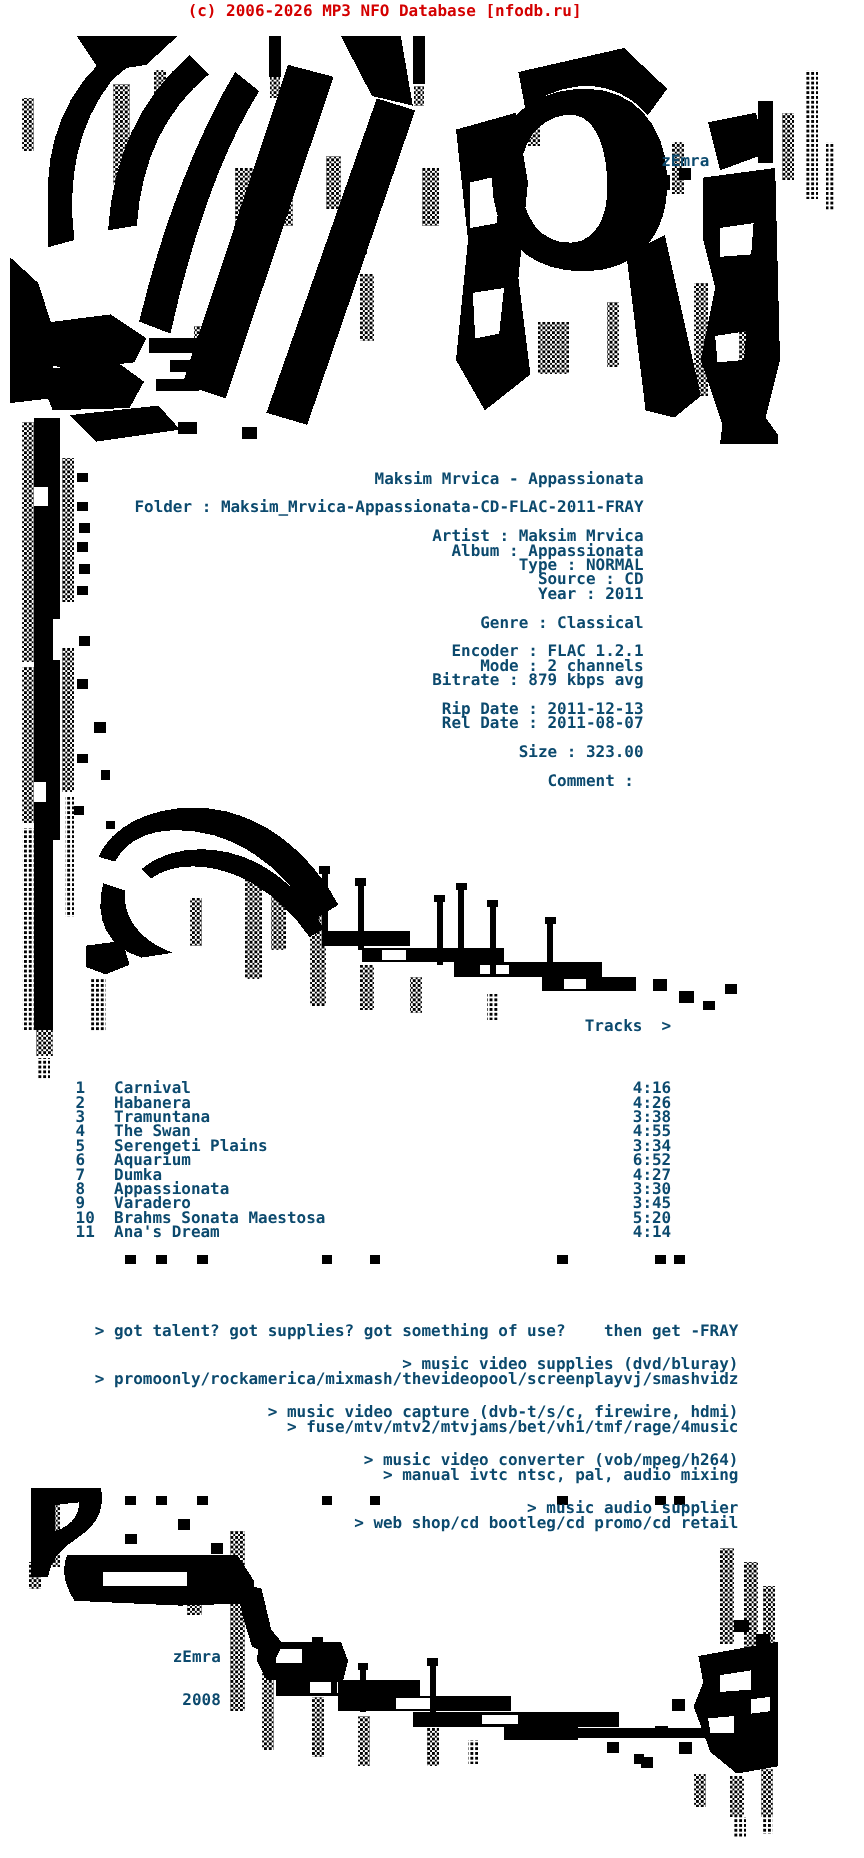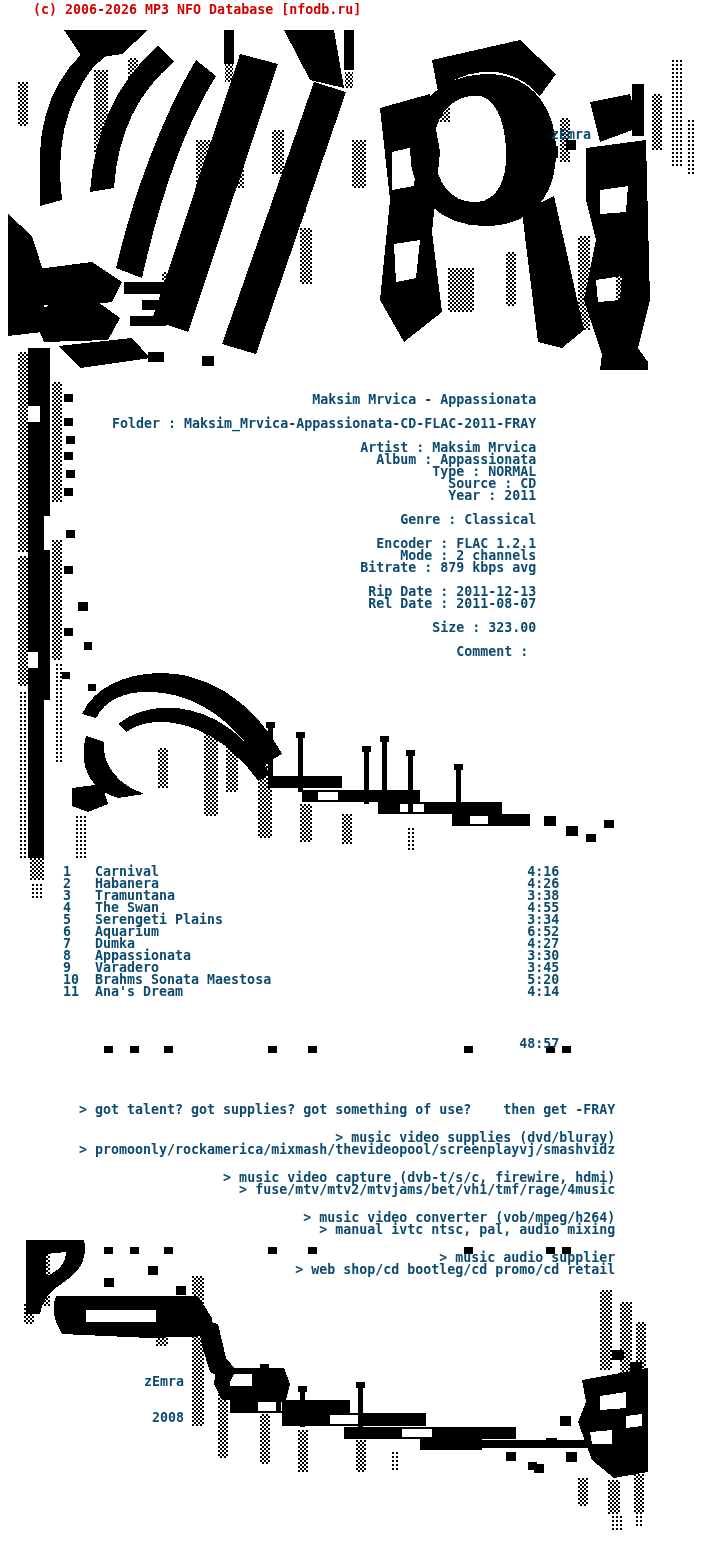--- a/index.html
+++ b/index.html
@@ -8,21 +8,21 @@
     background:#ffffff; overflow:hidden;
     font-family:"DejaVu Sans Mono", monospace;
   }
   .mono {
     font:bold 13.3px/12px "DejaVu Sans Mono", monospace;
     color:#0c4a6e; white-space:pre; letter-spacing:0;
   }
   .mono div { white-space:pre;text-align:right; }
   #copyright {
     position:absolute; top:2px; left:0; width:641px;
-    line-height:15px;padding-left:33px;
+    text-align:center; line-height:15px;
   }
   #art-layer { position:absolute; top:0; left:0; width:720px; height:1548px; }
   #sig-top { position:absolute; top:129px; left:551px; }
   #sig-bottom { position:absolute; top:1352px; left:143px; width:41px; text-align:right; }
   #release-info { position:absolute; top:394px; left:88px; }
   #tracks-block { position:absolute; top:826px; left:63px; }
   #footer-notes { position:absolute; top:1104px; left:63px; }
   .gap12 { margin-top:16px; }
 </style>
 </head>
@@ -241,22 +241,22 @@
   </g>
 </svg>
 
 <div id="copyright" class="mono" style="color: rgb(212, 0, 0);">(c) 2006-2026 MP3 NFO Database [nfodb.ru]</div>
 
 <div id="sig-top" class="mono">zEmra</div>
 
 <div id="release-info" class="mono"><div>                     Maksim Mrvica - Appassionata</div><div style="margin-top: 12px;">   Folder : Maksim_Mrvica-Appassionata-CD-FLAC-2011-FRAY</div><div style="margin-top: 12px;">   Artist : Maksim Mrvica</div><div>    Album : Appassionata</div><div>     Type : NORMAL</div><div>   Source : CD</div><div>     Year : 2011</div><div style="margin-top: 12px;">    Genre : Classical</div><div style="margin-top: 12px;">  Encoder : FLAC 1.2.1</div><div>     Mode : 2 channels</div><div>  Bitrate : 879 kbps avg</div><div style="margin-top: 12px;"> Rip Date : 2011-12-13</div><div> Rel Date : 2011-08-07</div><div style="margin-top: 12px;">     Size : 323.00</div><div style="margin-top: 12px;">  Comment : </div></div>
 
 <div id="tracks-block" class="mono">
+  <div>Tracks  &gt;</div>
   <div class="gap12"><div>1   Carnival                                              4:16</div><div>2   Habanera                                              4:26</div><div>3   Tramuntana                                            3:38</div><div>4   The Swan                                              4:55</div><div>5   Serengeti Plains                                      3:34</div><div>6   Aquarium                                              6:52</div><div>7   Dumka                                                 4:27</div><div>8   Appassionata                                          3:30</div><div>9   Varadero                                              3:45</div><div>10  Brahms Sonata Maestosa                                5:20</div><div>11  Ana's Dream                                           4:14</div></div>
-  <div class="gap12">                                                         48:57</div>
 </div>
 
 <div id="footer-notes" class="mono"><div><div>&gt; got talent? got supplies? got something of use?    then get -FRAY</div></div><div class="gap12"><div>&gt; music video supplies (dvd/bluray)</div><div>  &gt; promoonly/rockamerica/mixmash/thevideopool/screenplayvj/smashvidz</div></div><div class="gap12"><div>&gt; music video capture (dvb-t/s/c, firewire, hdmi)</div><div>  &gt; fuse/mtv/mtv2/mtvjams/bet/vh1/tmf/rage/4music</div></div><div class="gap12"><div>&gt; music video converter (vob/mpeg/h264)</div><div>  &gt; manual ivtc ntsc, pal, audio mixing</div></div><div class="gap12"><div>&gt; music audio supplier</div><div>  &gt; web shop/cd bootleg/cd promo/cd retail</div></div></div>
 
 <div id="sig-bottom" class="mono">
   <div>zEmra</div>
   <div>2008</div>
 </div>
 
 </body></html>

